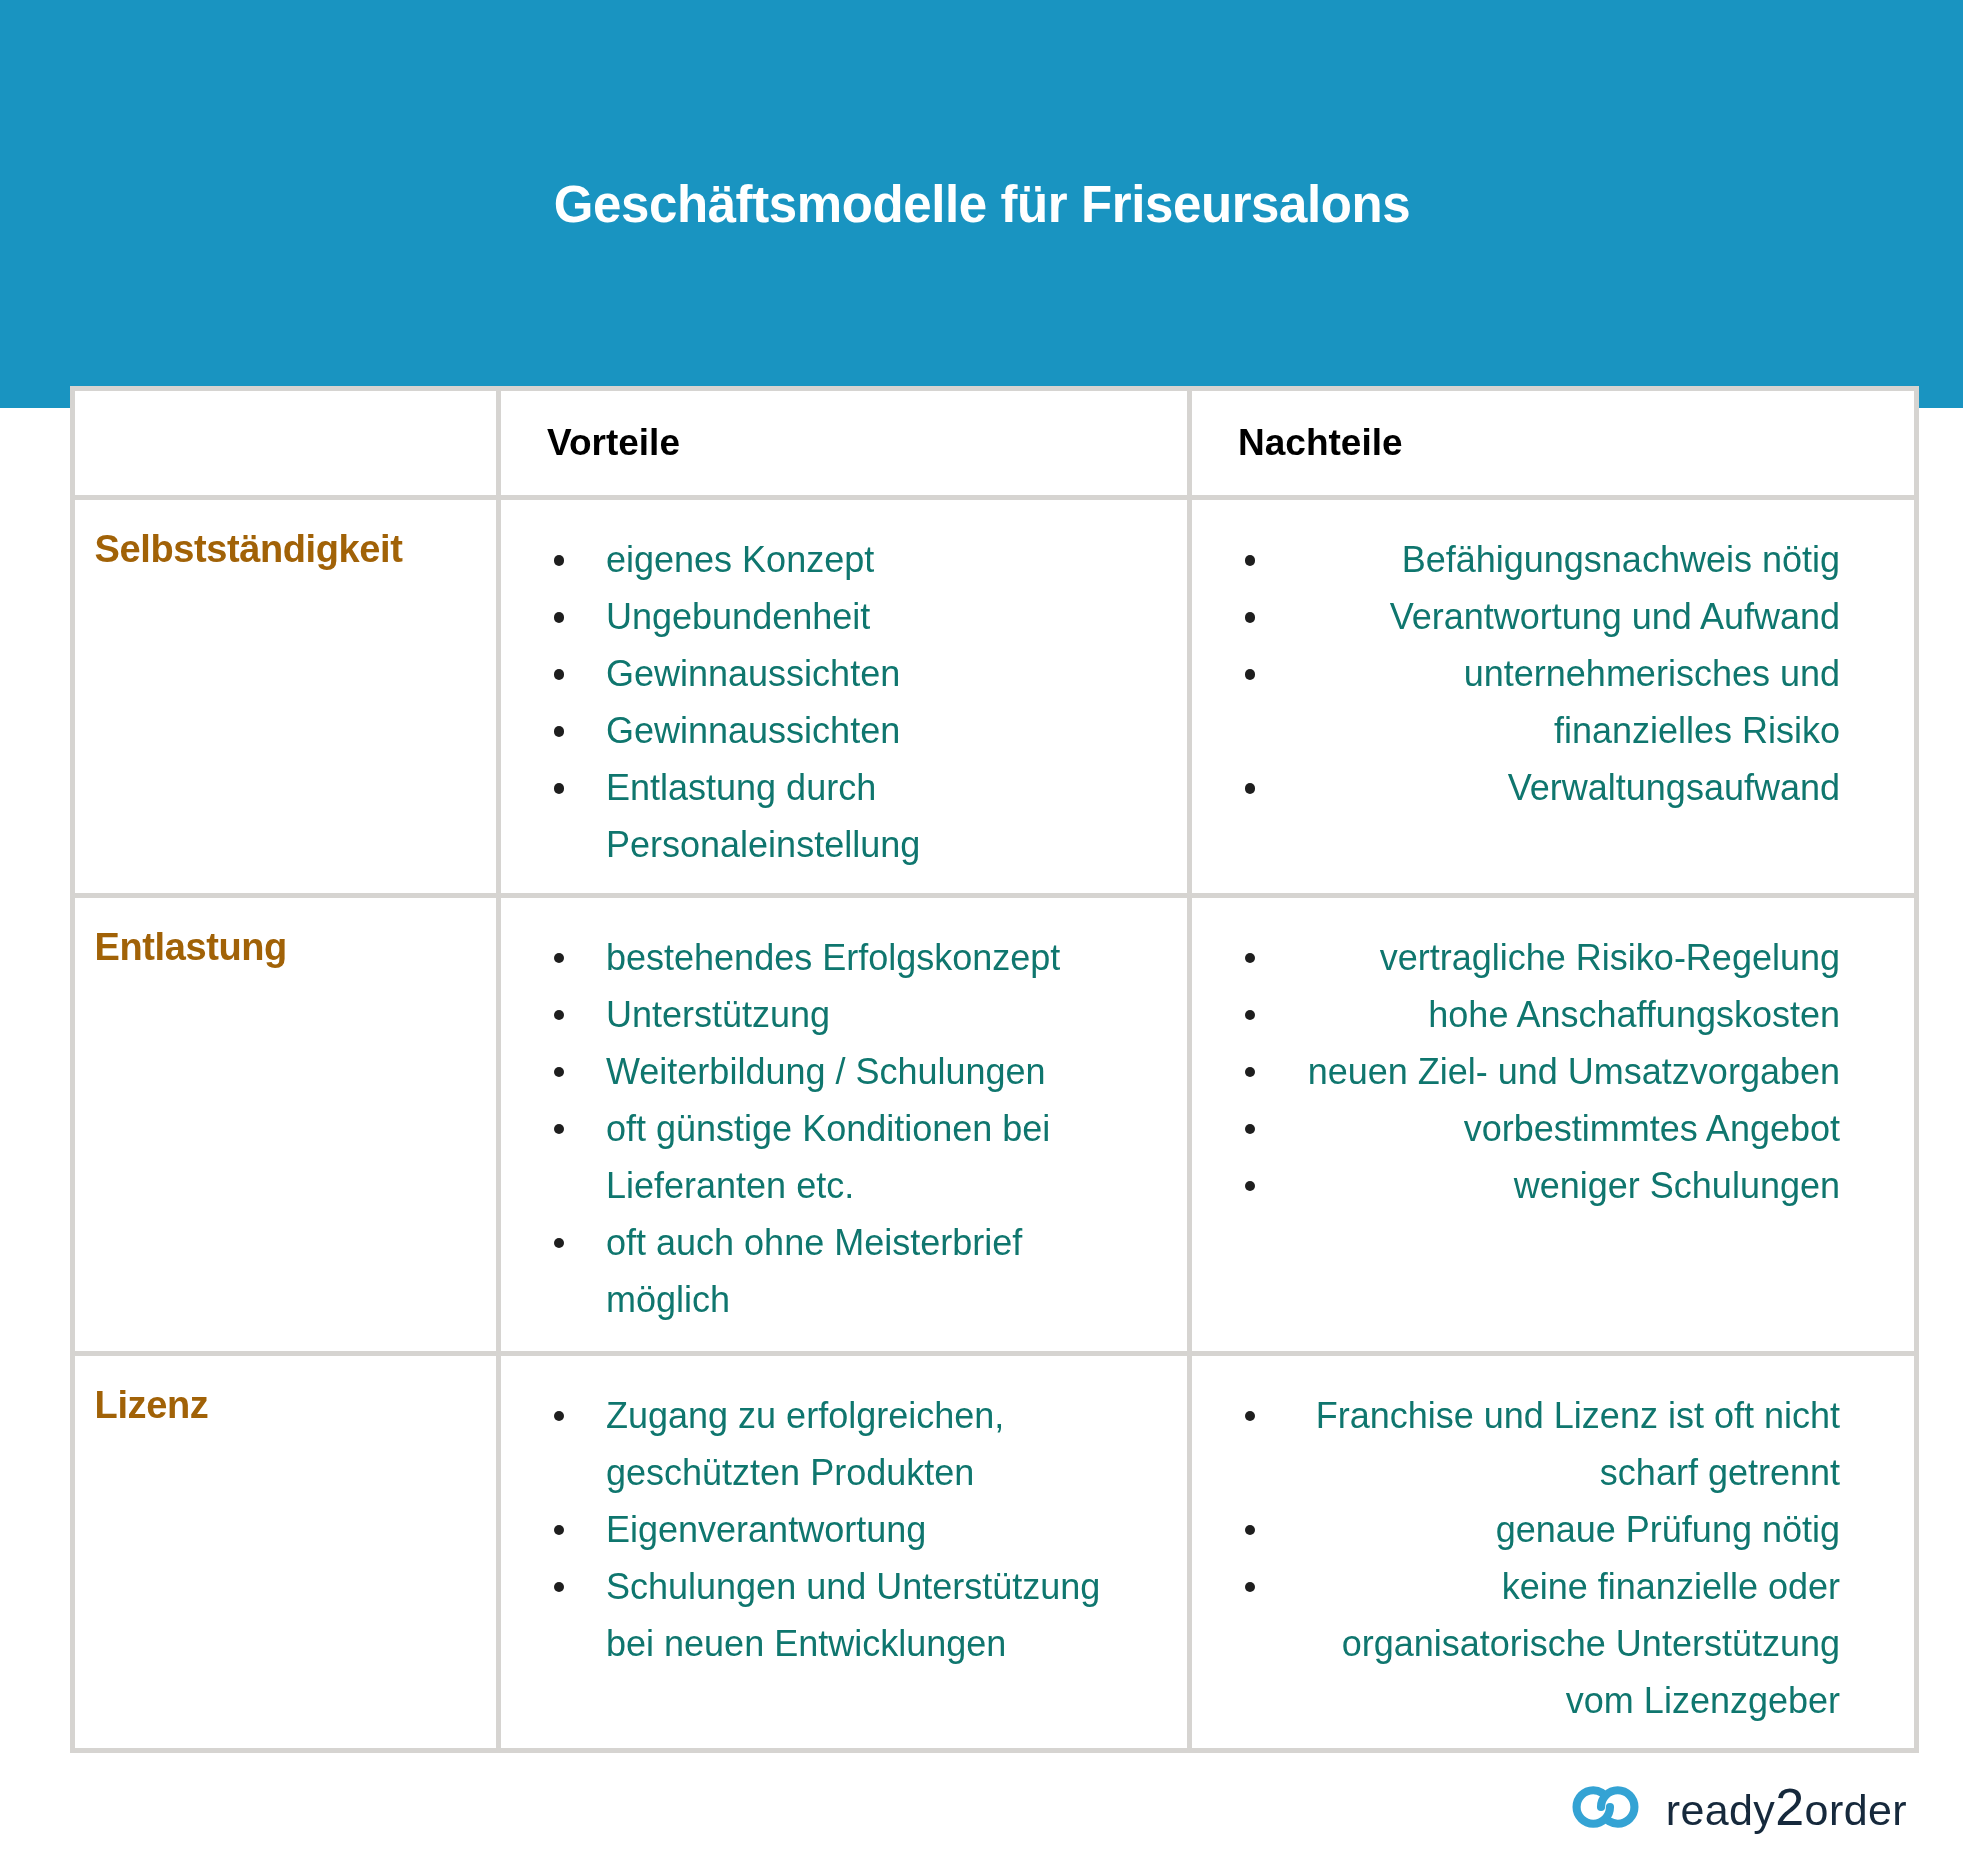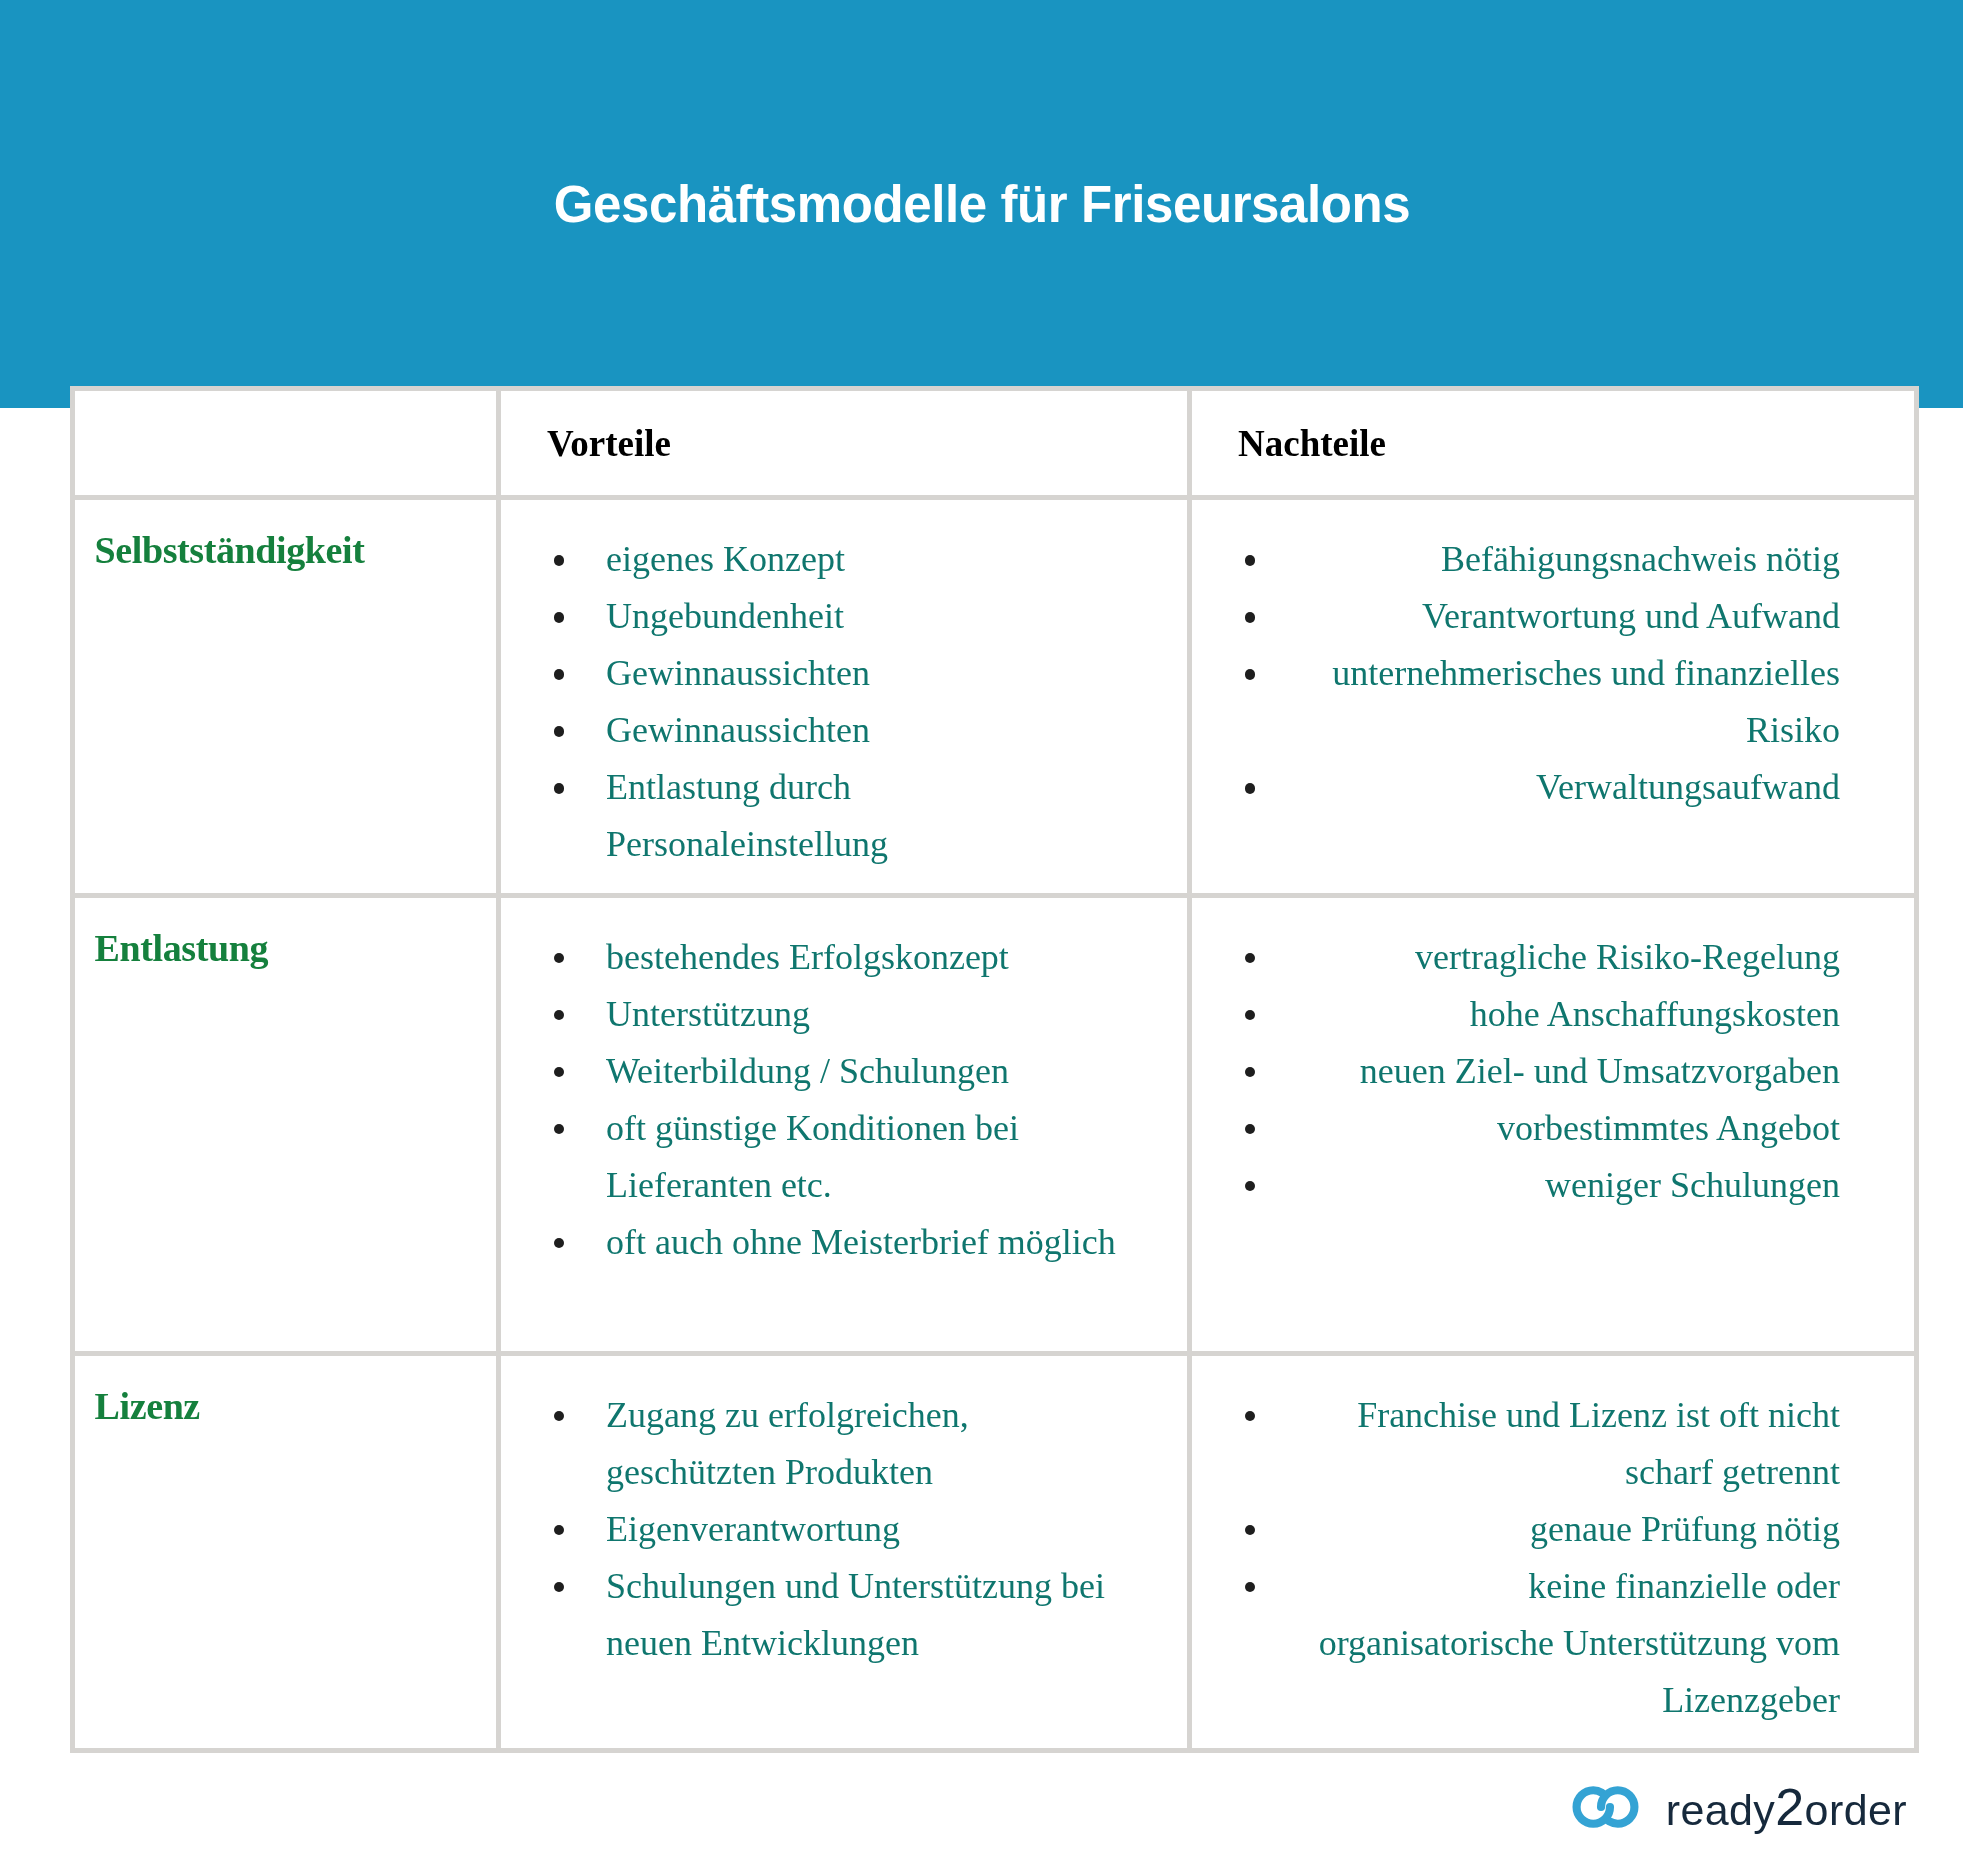--- a/index.html
+++ b/index.html
@@ -29,41 +29,40 @@
   
   .table-wrap {
     position: absolute;
     left: 70px; top: 386px;
     width: 1844px;
   }
   table.cmp {
     border-collapse: collapse;
     width: 100%;
     table-layout: fixed;
-    font-family: Liberation Serif, serif;
   }
   .cmp th, .cmp td {
     border: 5.7px solid #d6d4d1;
     background: #ffffff;
     text-align: left;
     vertical-align: top;
   }
   .cmp thead th {
     height: 109px;
     vertical-align: middle;
     font-size: 37px;
     font-weight: 700;
     color: #000000;
     padding: 0 16.4px 0 46px;
   }
   .label-cell {
     padding: 28px 16.4px 16.4px 19.6px;
     font-size: 38px;
     font-weight: 700;
-    color: #15803d;
+    color: #a16207;
     letter-spacing: -0.4px;
   }
   .list-cell {
     padding: 31px 65px 19.6px 46px;
   }
   .list-cell.col3 { padding-right: 74px; text-align: right; }
   tr.r1 > td { height: 393px; }
   tr.r2 > td { height: 458px; }
   tr.r3 > td { height: 376px; }
 

